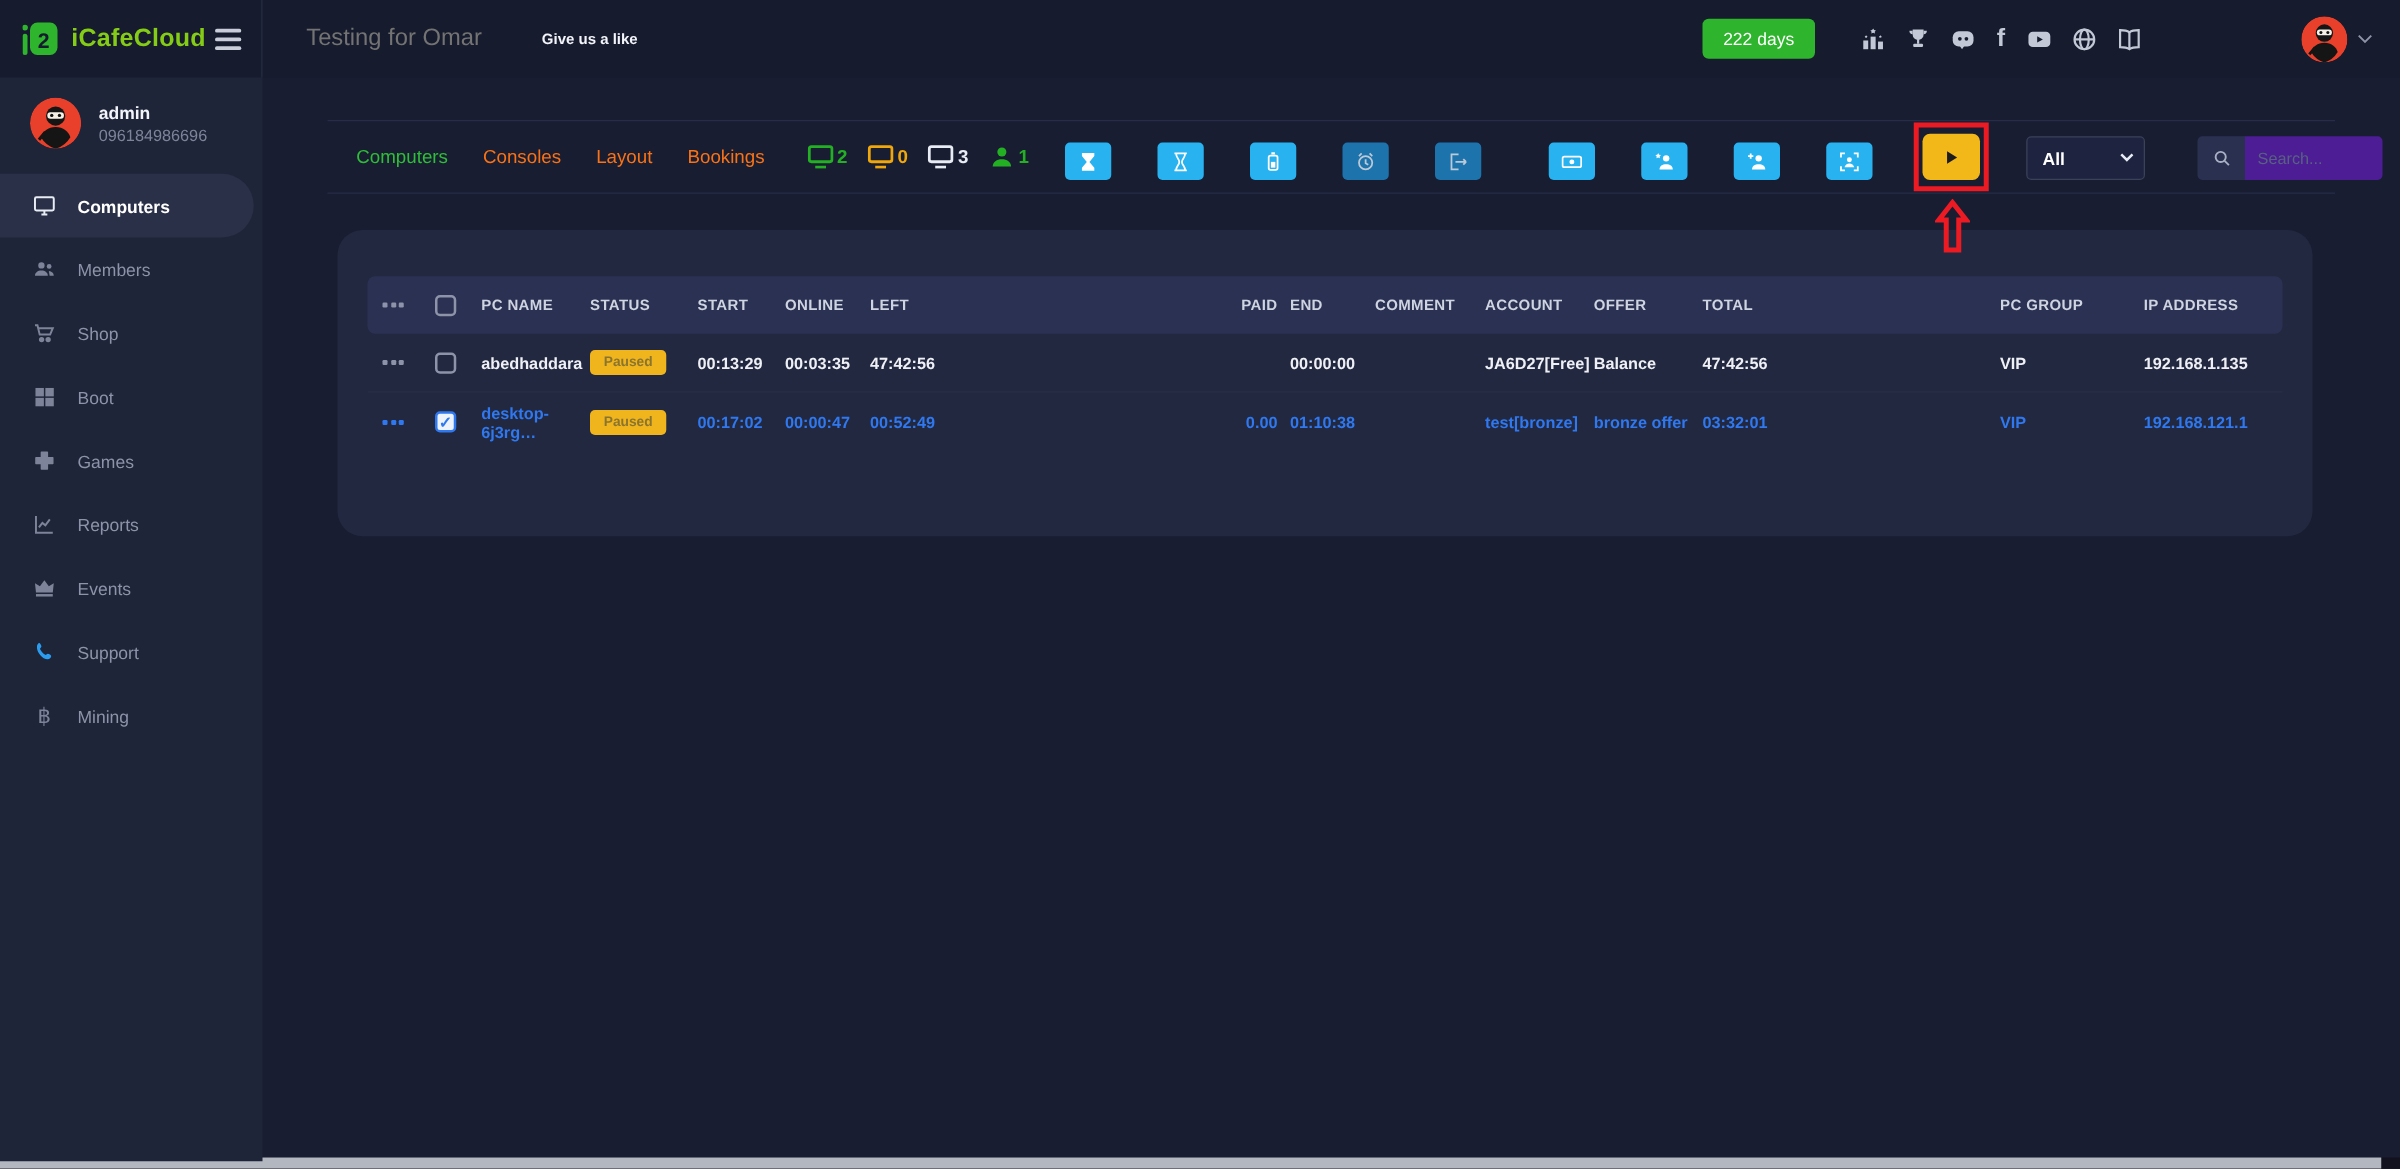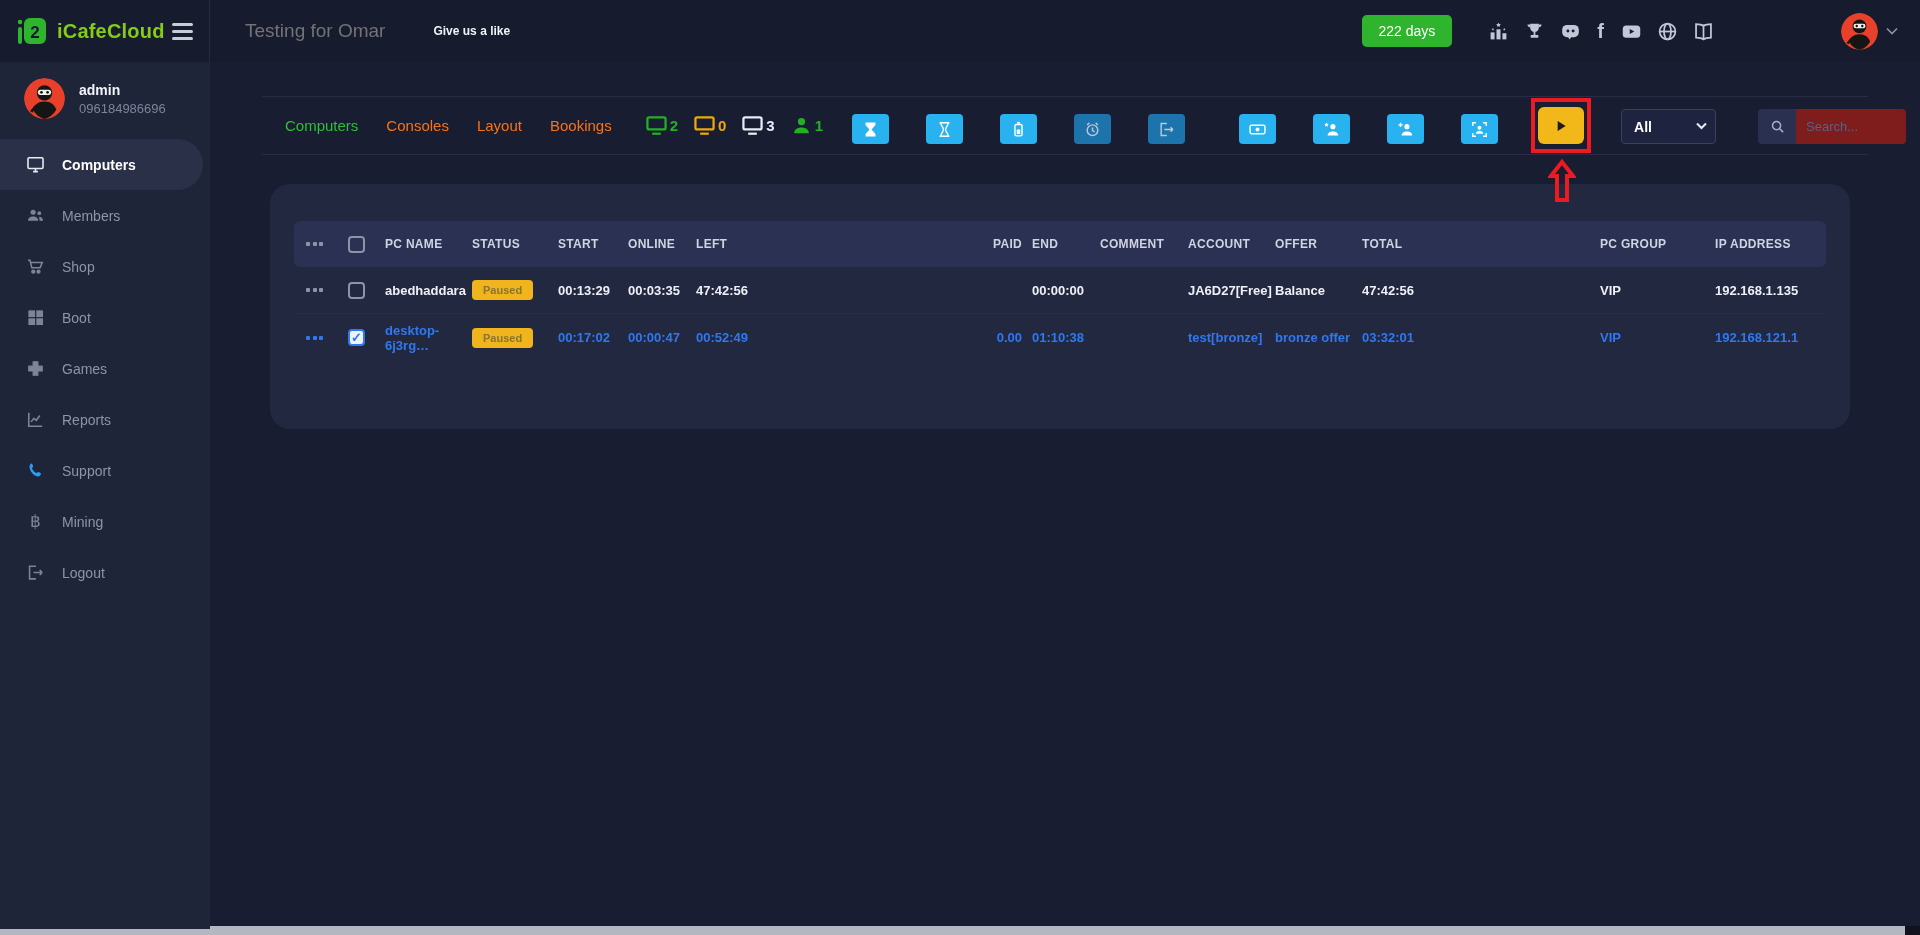--- a/index.html
+++ b/index.html
@@ -84,21 +84,21 @@
     background:#1e2440; border:1px solid #3a4159; border-radius:4px;
     color:#fff; font-size:14px; font-weight:bold; padding:0 26px 0 12px;
     font-family:"Liberation Sans", sans-serif; cursor:pointer;
   }
   .filter-chev { position:absolute; right:9px; top:13px; pointer-events:none; color:#e8ecf4; }
 
   .search-wrap { display:flex; margin-left:18px; }
   .search-icon-box { width:38px; height:35px; background:#2a3150; border-radius:4px 0 0 4px; display:flex; align-items:center; justify-content:center; }
   .search-icon-box svg { width:15px; height:15px; color:#aab0c4; }
   .search-input {
-    width:110px; height:35px; background:#7f1d1d; border:none; border-radius:0 4px 4px 0;
+    width:110px; height:35px; background:#4c1d95; border:none; border-radius:0 4px 4px 0;
     color:#cfd4e2; font-size:13px; padding:0 10px; font-family:"Liberation Sans", sans-serif; outline:none;
   }
   .search-input::placeholder { color:#596180; }
 
   
   .card { margin:29px 70px 0 60px; height:245px; background:#222840; border-radius:20px; padding:37px 24px 0 24px; }
   .thead { height:46px; background:#2b3152; border-radius:6px; display:flex; align-items:center; font-size:12px; font-weight:bold; color:#cfd4e2; letter-spacing:.3px; }
   .trow { height:47px; display:flex; align-items:center; font-size:13px; font-weight:bold; color:#eef0f5; border-bottom:1px solid #282e46; }
   .trow:last-child { border-bottom:none; }
   .trow.row-blue, .trow.row-blue .cell { color:#2f78ef; }
@@ -270,35 +270,35 @@
     <span>Games</span>
   </div>
   <div class="nav-item">
     <svg class="nicon" viewBox="0 0 24 24" fill="none" stroke="currentColor" stroke-width="2">
       <path d="M3.5 3.5V20.5h17"></path>
         <path d="M6.5 15l3.5-4.5 3 2.5 4.5-6"></path>
     </svg>
     <span>Reports</span>
   </div>
   <div class="nav-item">
+    <svg class="nicon" viewBox="0 0 24 24" fill="currentColor">
+      <path d="M3.5 16.5L2.5 7l5 3 4.5-6 4.5 6 5-3-1 9.5z"></path>
+        <rect x="3.5" y="18" width="17" height="2.5"></rect>
+    </svg>
+    <span>Events</span>
+  </div>
+  <div class="nav-item">
     <svg class="nicon blue" viewBox="0 0 24 24" fill="currentColor">
       <path d="M6.8 3c.8 0 2 2.3 2.2 3.2.2.8-.9 1.7-1.3 2.5-.4.8 2.6 5.2 5.3 6.3.8.3 1.7-1 2.5-1.1.9-.1 3.4 1.5 3.4 2.3 0 1.6-1.8 3.3-3.4 3.3C10 19.5 4 12.2 4.5 6.5 4.6 5 5.7 3 6.8 3z"></path>
     </svg>
     <span>Support</span>
   </div>
   <div class="nav-item">
     <span class="nicon" style="font-size:17px;line-height:19px;text-align:center;">฿</span>
     <span>Mining</span>
-  </div>
-  <div class="nav-item">
-    <svg class="nicon" viewBox="0 0 24 24" fill="none" stroke="currentColor" stroke-width="2">
-      <path d="M12.5 4H4.5v16h8"></path>
-        <path d="M9.5 12h11M20.5 12l-3.2-3.2M20.5 12l-3.2 3.2"></path>
-    </svg>
-    <span>Logout</span>
   </div>
 </div>
 
 <div class="main">
 
   <div class="toolbar">
     <div class="tab active">Computers</div>
     <div class="tab-sep"></div>
     <div class="tab">Consoles</div>
     <div class="tab-sep"></div>

